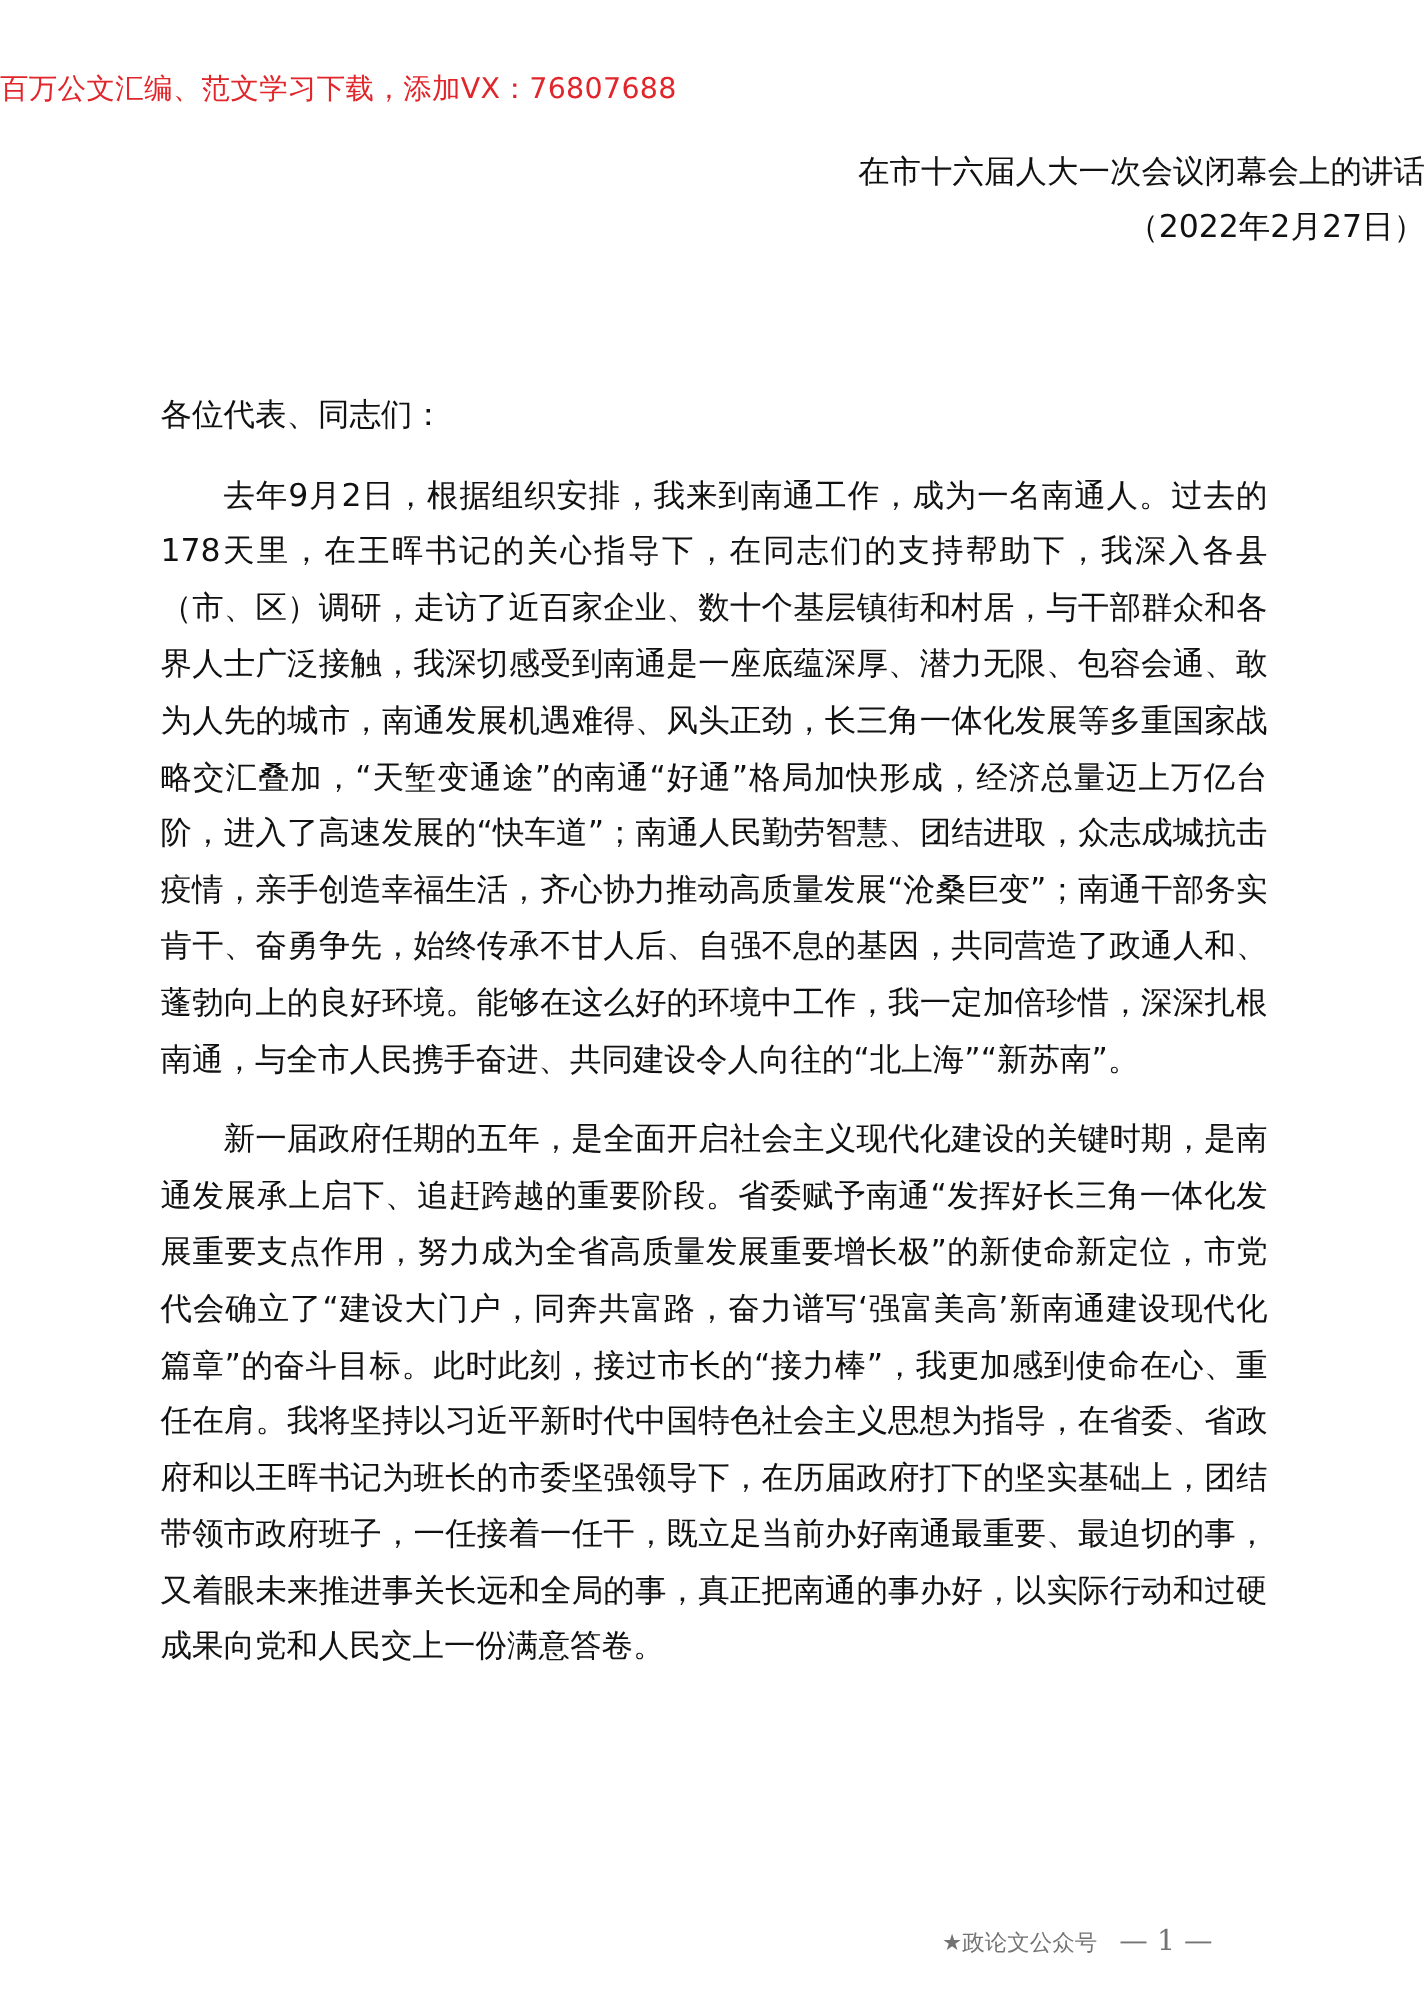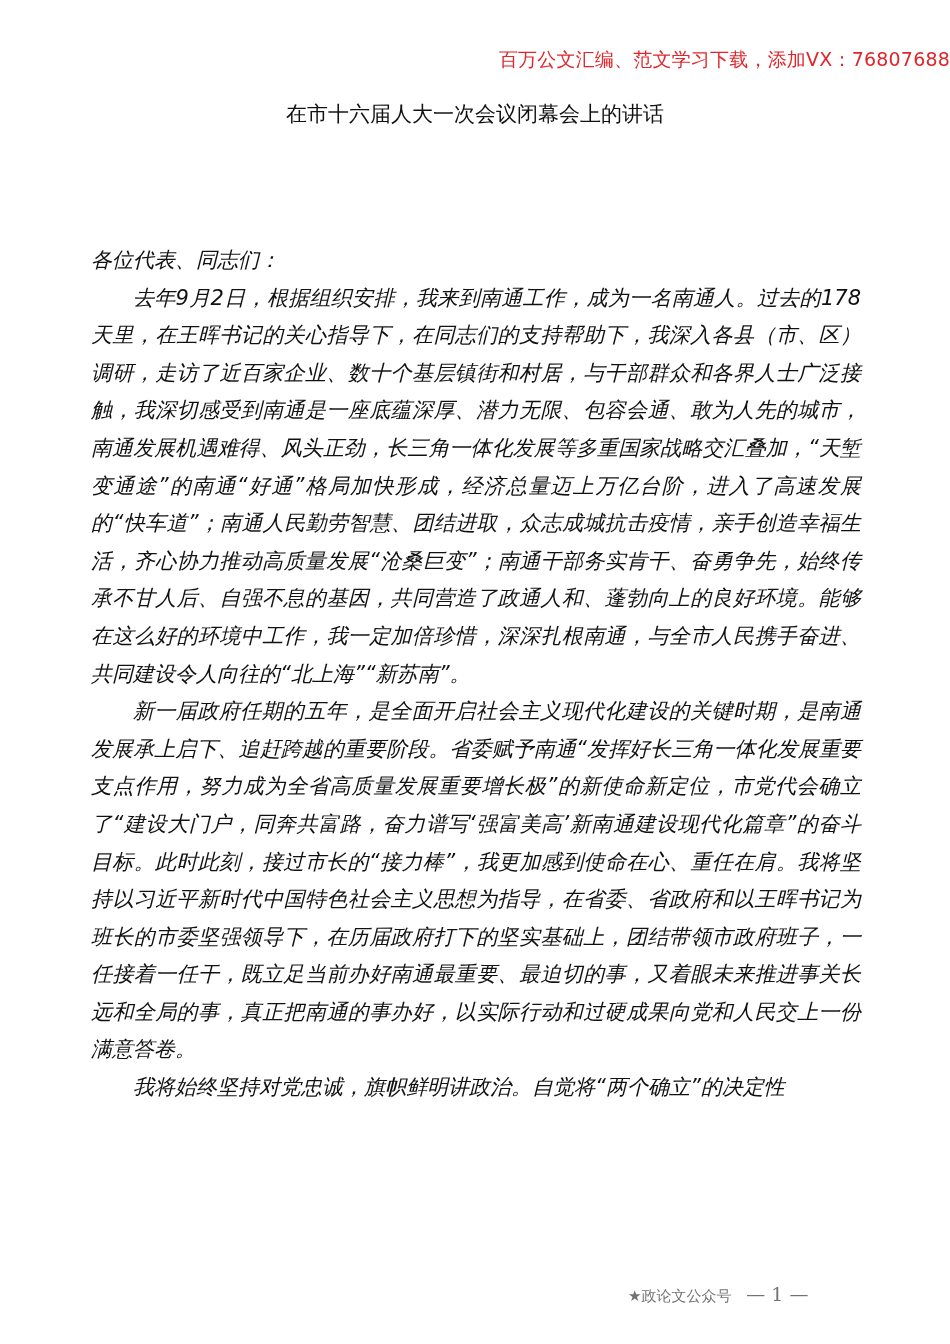--- a/index.html
+++ b/index.html
@@ -13,53 +13,52 @@
       position: relative;
       overflow: hidden;
       font-family: "DejaVu Sans", "Liberation Sans", sans-serif;
       color: #111111;
     }
     .banner {
       position: absolute;
       top: 44px;
       left: 0;
       width: 950px;
-      text-align: right;
+      text-align: left;
       font-size: 19px;
       line-height: 30px;
       color: #e0262b;
       letter-spacing: 0.2px;
     }
     .title-block {
       position: absolute;
       top: 96px;
       left: 0;
       width: 950px;
-      text-align: center;
+      text-align: right;
     }
     .title-line {
       font-size: 21px;
       line-height: 37px;
       height: 37px;
       color: #111;
     }
     .body-text {
       position: absolute;
       top: 242px;
       left: 91px;
       width: 770px;
       font-size: 21px;
       line-height: 37.6px;
       color: #111;
     }
     .para {
-      margin: 0;
+      margin: 16px;
       text-align: justify;
       text-align-last: left;
-      font-style: italic;
     }
     .para.indent {
       text-indent: 42px;
     }
     .footer {
       position: absolute;
       top: 1280px;
       left: 628px;
       font-size: 15px;
       line-height: 28px;
@@ -72,25 +71,25 @@
       margin-left: 10px;
     }
   </style>
 </head>
 <body>
 
 <div class="banner">百万公文汇编、范文学习下载，添加VX：76807688</div>
 
 <div class="title-block">
   <div class="title-line">在市十六届人大一次会议闭幕会上的讲话</div>
+  <div class="title-line">（2022年2月27日）</div>
 </div>
 
 <div class="body-text">
   <p class="para">各位代表、同志们：</p>
   <p class="para indent">去年9月2日，根据组织安排，我来到南通工作，成为一名南通人。过去的178天里，在王晖书记的关心指导下，在同志们的支持帮助下，我深入各县（市、区）调研，走访了近百家企业、数十个基层镇街和村居，与干部群众和各界人士广泛接触，我深切感受到南通是一座底蕴深厚、潜力无限、包容会通、敢为人先的城市，南通发展机遇难得、风头正劲，长三角一体化发展等多重国家战略交汇叠加，“天堑变通途”的南通“好通”格局加快形成，经济总量迈上万亿台阶，进入了高速发展的“快车道”；南通人民勤劳智慧、团结进取，众志成城抗击疫情，亲手创造幸福生活，齐心协力推动高质量发展“沧桑巨变”；南通干部务实肯干、奋勇争先，始终传承不甘人后、自强不息的基因，共同营造了政通人和、蓬勃向上的良好环境。能够在这么好的环境中工作，我一定加倍珍惜，深深扎根南通，与全市人民携手奋进、共同建设令人向往的“北上海”“新苏南”。</p>
   <p class="para indent">新一届政府任期的五年，是全面开启社会主义现代化建设的关键时期，是南通发展承上启下、追赶跨越的重要阶段。省委赋予南通“发挥好长三角一体化发展重要支点作用，努力成为全省高质量发展重要增长极”的新使命新定位，市党代会确立了“建设大门户，同奔共富路，奋力谱写‘强富美高’新南通建设现代化篇章”的奋斗目标。此时此刻，接过市长的“接力棒”，我更加感到使命在心、重任在肩。我将坚持以习近平新时代中国特色社会主义思想为指导，在省委、省政府和以王晖书记为班长的市委坚强领导下，在历届政府打下的坚实基础上，团结带领市政府班子，一任接着一任干，既立足当前办好南通最重要、最迫切的事，又着眼未来推进事关长远和全局的事，真正把南通的事办好，以实际行动和过硬成果向党和人民交上一份满意答卷。</p>
-  <p class="para indent">我将始终坚持对党忠诚，旗帜鲜明讲政治。自觉将“两个确立”的决定性</p>
 </div>
 
 <div class="footer">
   <span>★政论文公众号</span>
   <span class="page-num">— 1 —</span>
 </div>
 
 </body></html>

